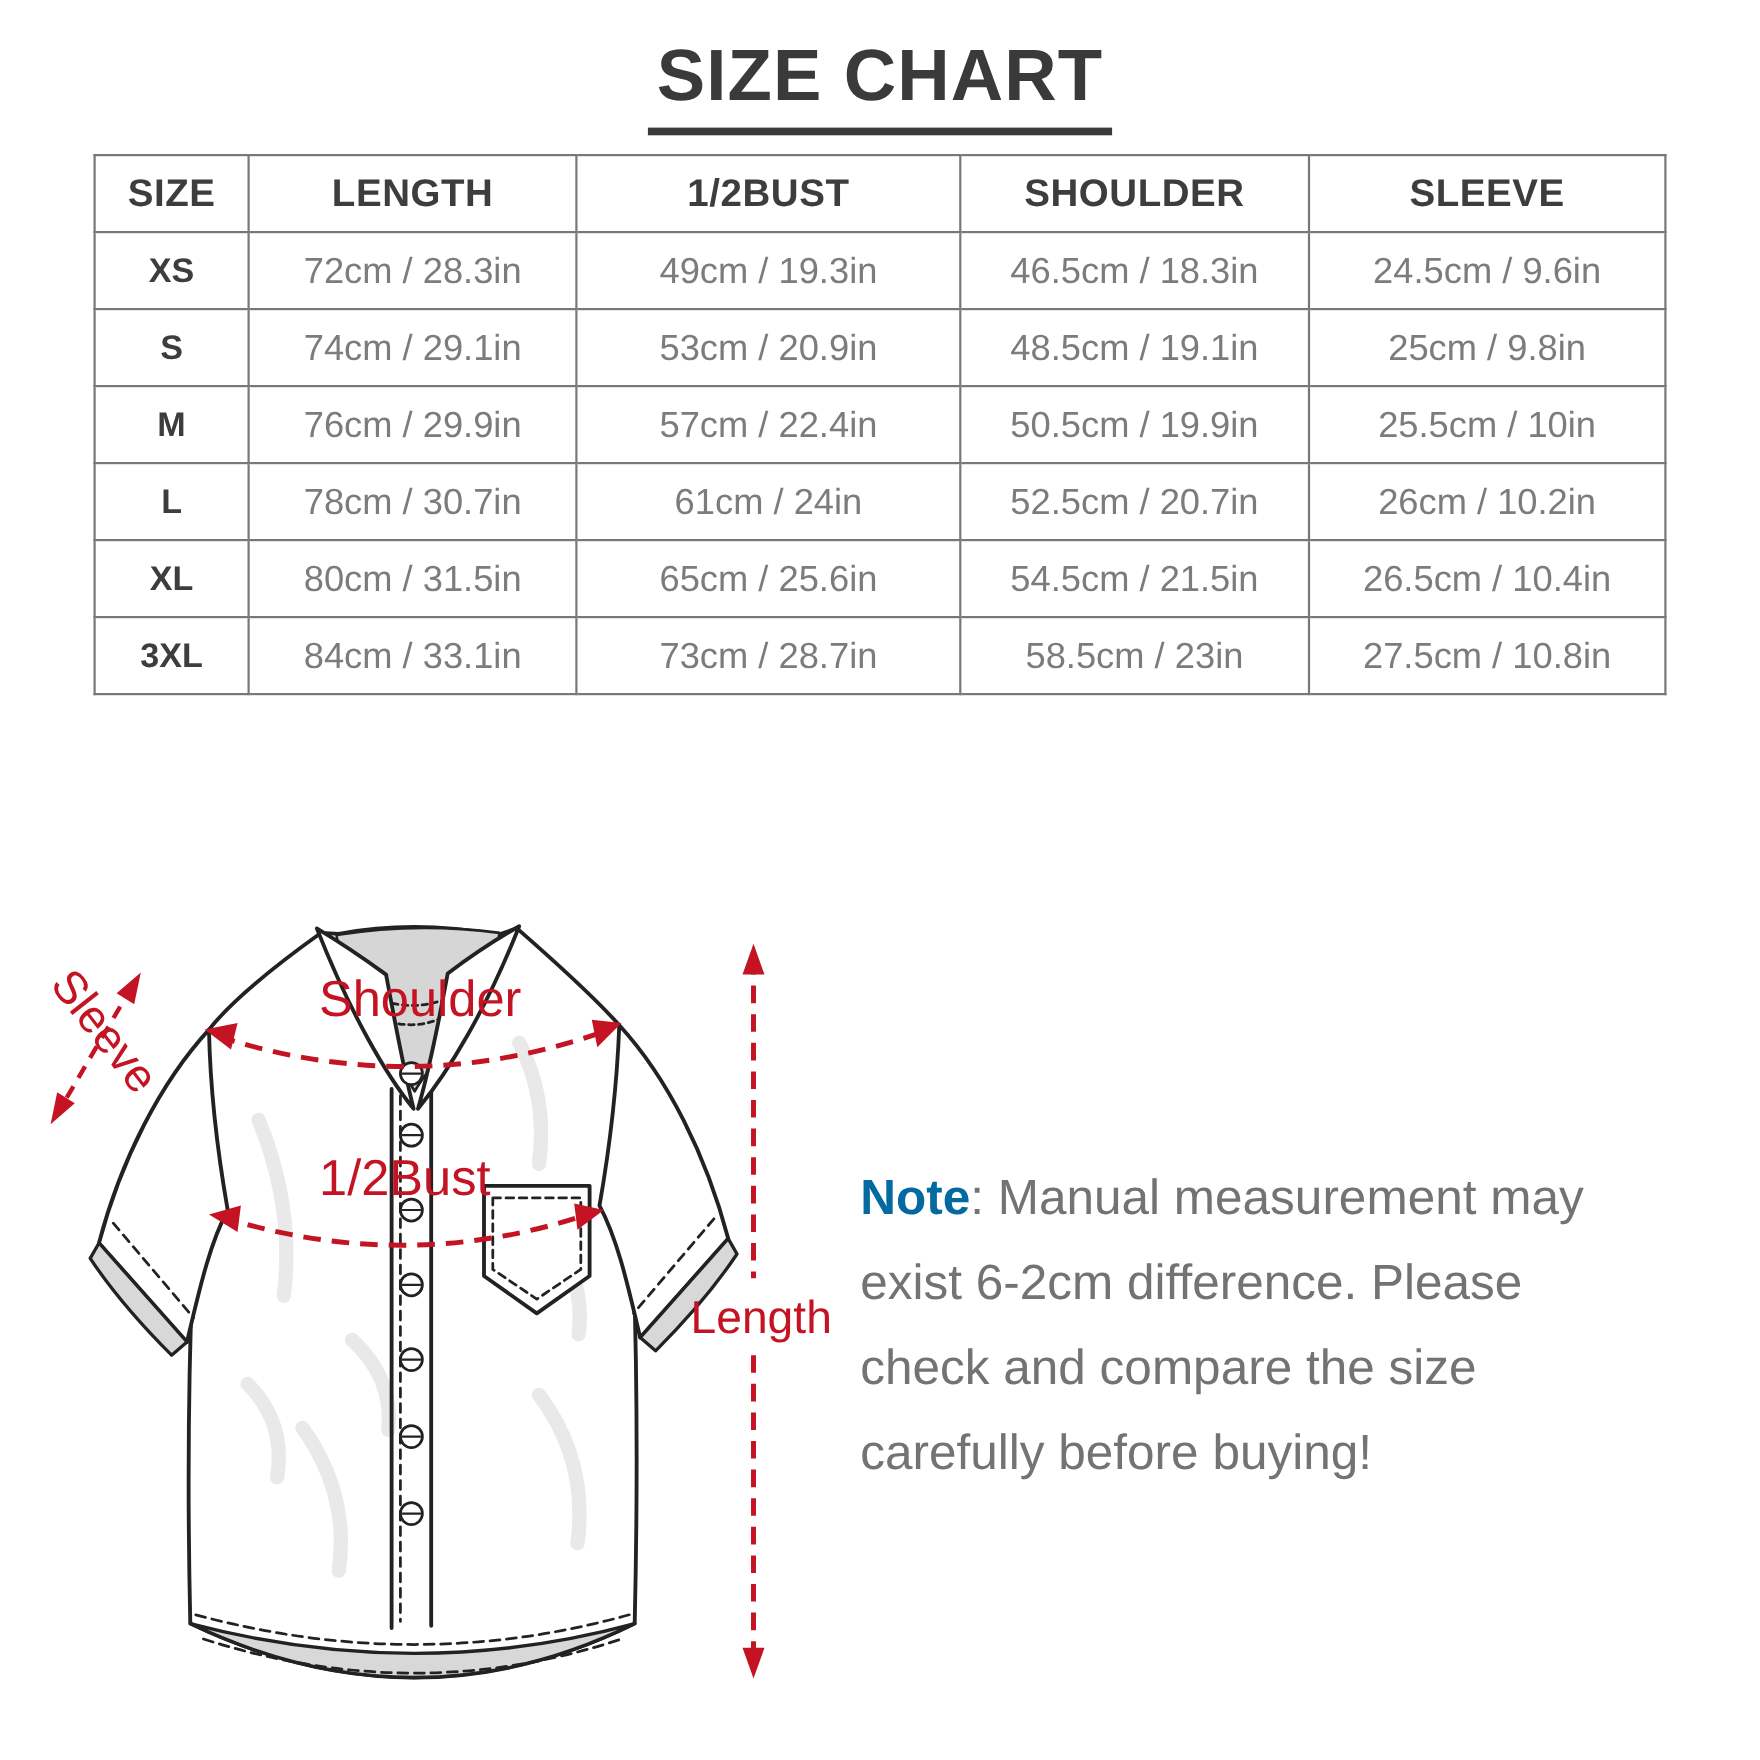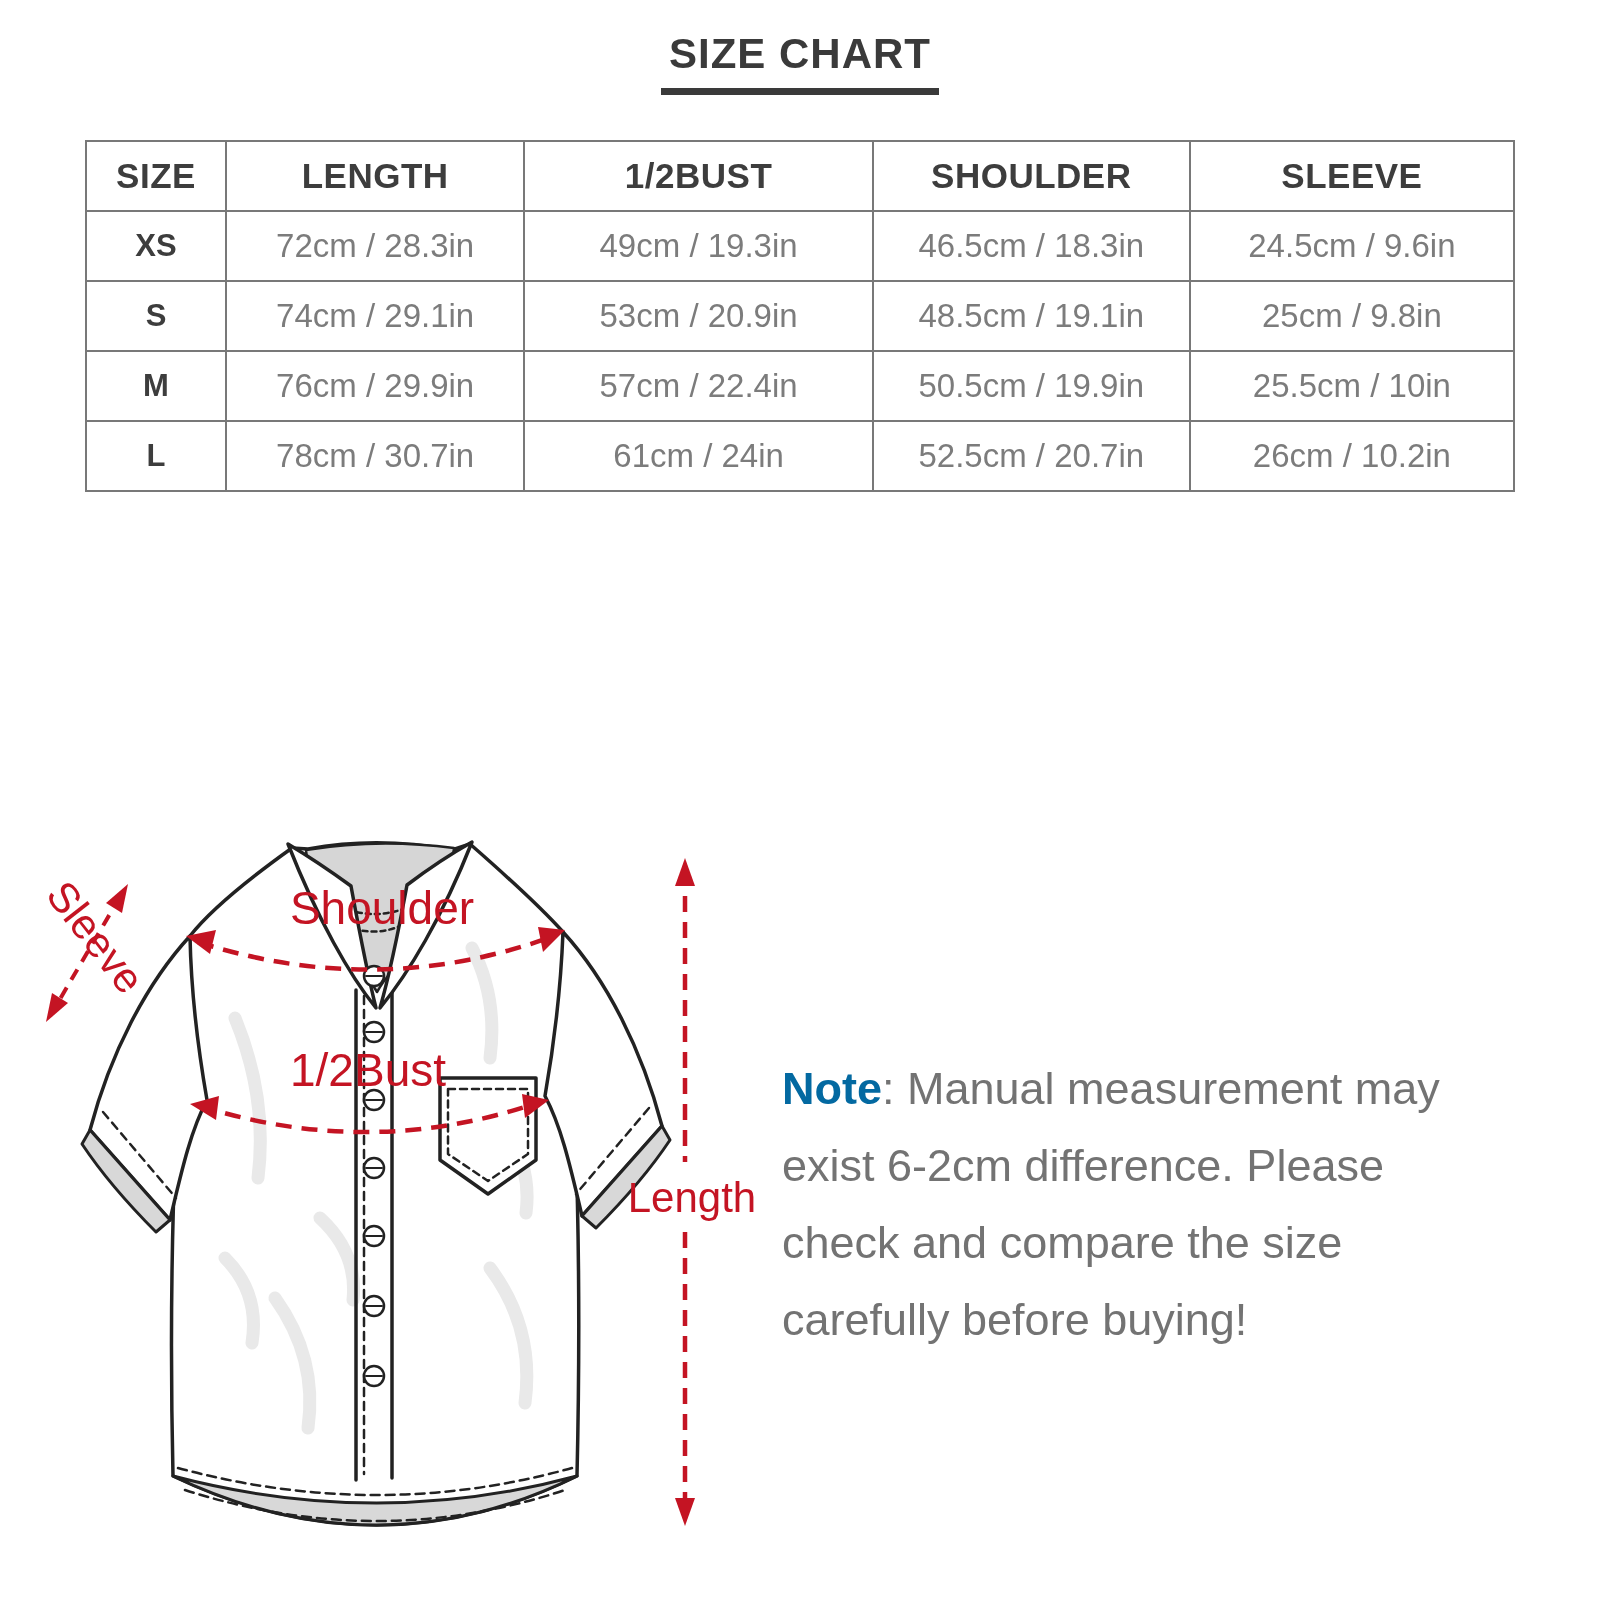--- a/index.html
+++ b/index.html
@@ -5,21 +5,21 @@
   html,body { margin:0; padding:0; }
   body {
     width:1600px; height:1600px; position:relative;
     background:#ffffff;
     font-family:"Liberation Sans", sans-serif;
     overflow:hidden;
   }
   .title-wrap { position:absolute; top:30px; left:0; width:1600px; text-align:center; }
   .title {
     display:inline-block;
-    font-size:42px; font-weight:bold; color:#3a3a3a;
+    font-size:66px; font-weight:bold; color:#3a3a3a;
     letter-spacing:1px;
     border-bottom:7px solid #3a3a3a;
     padding:0 8px 10px 8px;
   }
   table.size-table {
     position:absolute; left:85px; top:140px; width:1430px;
     border-collapse:collapse; table-layout:fixed;
   }
   table.size-table th, table.size-table td {
     border:2px solid #787878;
@@ -85,20 +85,34 @@
       <td>57cm / 22.4in</td>
       <td>50.5cm / 19.9in</td>
       <td>25.5cm / 10in</td>
     </tr>
     <tr>
       <td class="size-col">L</td>
       <td>78cm / 30.7in</td>
       <td>61cm / 24in</td>
       <td>52.5cm / 20.7in</td>
       <td>26cm / 10.2in</td>
+    </tr>
+    <tr>
+      <td class="size-col">XL</td>
+      <td>80cm / 31.5in</td>
+      <td>65cm / 25.6in</td>
+      <td>54.5cm / 21.5in</td>
+      <td>26.5cm / 10.4in</td>
+    </tr>
+    <tr>
+      <td class="size-col">3XL</td>
+      <td>84cm / 33.1in</td>
+      <td>73cm / 28.7in</td>
+      <td>58.5cm / 23in</td>
+      <td>27.5cm / 10.8in</td>
     </tr>
   </tbody>
 </table>
 
 <svg class="shirt-svg" width="720" height="745" viewBox="0 0 720 745" xmlns="http://www.w3.org/2000/svg">
 
   <g stroke="#222222" stroke-width="3.5" fill="none" stroke-linecap="round" stroke-linejoin="round">
 
     <path fill="#ffffff" d="M 272,20 C 230,50 192,80 170,108 C 156,250 148,430 153,648 Q 358,746 557,648 C 562,430 556,250 543,104 C 518,76 482,44 450,16 L 432,22 Q 358,8 288,21 Z"></path>
 

